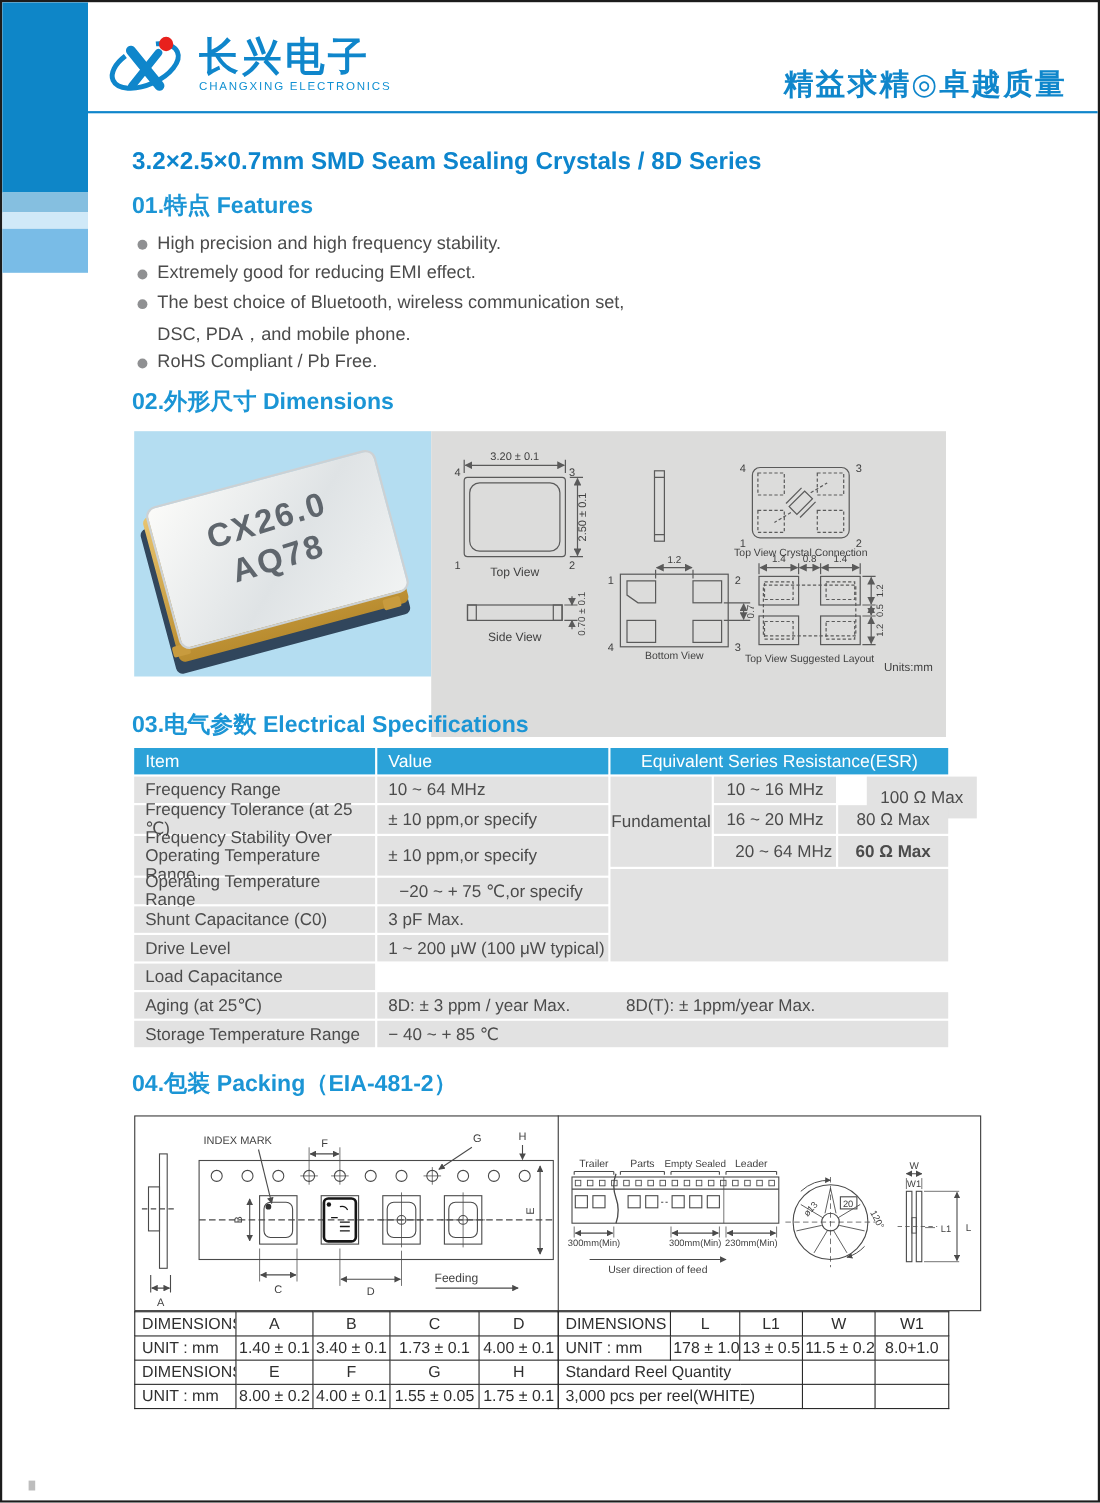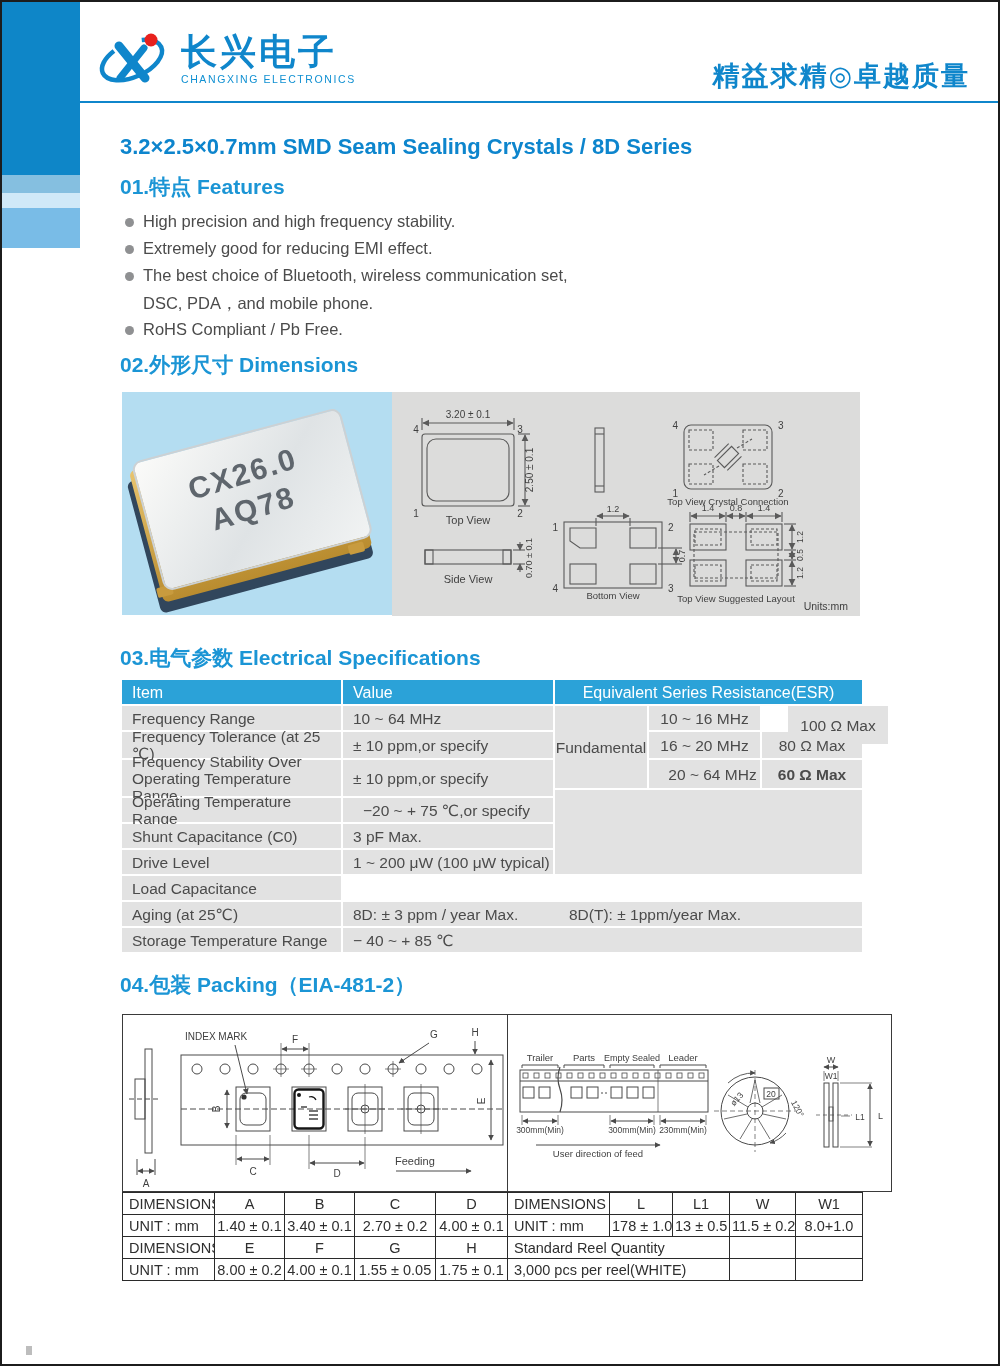--- a/index.html
+++ b/index.html
@@ -19,21 +19,21 @@
   .tagline{right:28px;top:56px;font-size:27px;font-weight:bold;color:#0f86cb;letter-spacing:2px;}
   .hdr-rule{left:78px;right:0;top:99px;height:2px;background:#0f86cb;}
   
   .doc-title{left:118px;top:132px;font-size:22px;font-weight:bold;color:#0d85cd;}
   .sec-h{font-size:21px;font-weight:bold;color:#1b95d5;}
   
   .bullet-dot{width:9px;height:9px;border-radius:50%;background:#8f9092;}
   .bullet-text{font-size:16.5px;color:#4b4b4b;}
   
   .photo{left:120px;top:390px;width:270px;height:223px;background:#b4ddf1;overflow:hidden;}
-  .drawings{left:390px;top:390px;width:468px;height:224px;background:#dcdcdb;}
+  .drawings{left:390px;top:390px;width:468px;height:278px;background:#dcdcdb;}
   .xtal{left:24px;top:40px;width:218px;height:148px;transform:rotate(-15deg);}
   .xtal-base{left:-9px;top:18px;width:220px;height:136px;background:#31465c;border-radius:6px;}
   .xtal-gold{left:-4px;top:8px;width:216px;height:136px;background:linear-gradient(180deg,#e8c46e,#b98c2f);border-radius:6px;}
   .xtal-top{left:0;top:0;width:212px;height:130px;border-radius:10px;border:2px solid #ccd1d4;
             background:linear-gradient(135deg,#fbfbf9 0%,#dfe3e5 55%,#f1f3f3 100%);}
   .xtal-nub{width:16px;height:10px;background:#c89b3e;border-radius:2px;}
   .xtal-label{left:0;top:22px;width:212px;text-align:center;font-size:30px;font-weight:bold;
               color:#5f666d;letter-spacing:2px;line-height:36px;transform:rotate(-2deg);}
   svg text{font-family:"Liberation Sans","DejaVu Sans",sans-serif;fill:#3f3f3f;}
   
@@ -470,21 +470,21 @@
       <td class="lft">DIMENSIONS</td>
       <td>A</td>
       <td>B</td>
       <td>C</td>
       <td>D</td>
     </tr>
     <tr>
       <td class="lft">UNIT : mm</td>
       <td>1.40 ± 0.1</td>
       <td>3.40 ± 0.1</td>
-      <td>2.70 ± 0.2</td>
+      <td>1.73 ± 0.1</td>
       <td>4.00 ± 0.1</td>
     </tr>
     <tr>
       <td class="lft">DIMENSIONS</td>
       <td>E</td>
       <td>F</td>
       <td>G</td>
       <td>H</td>
     </tr>
     <tr>

